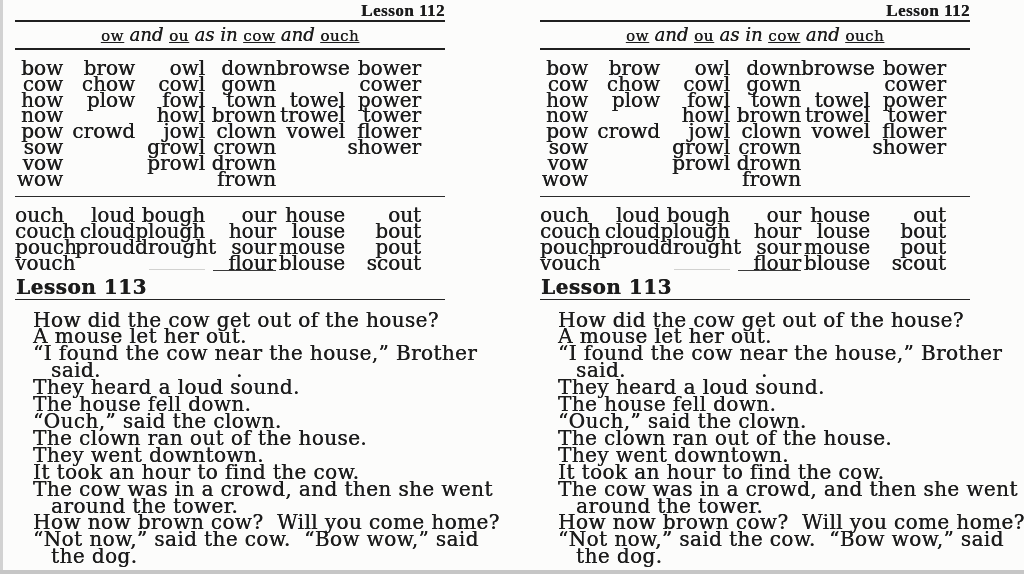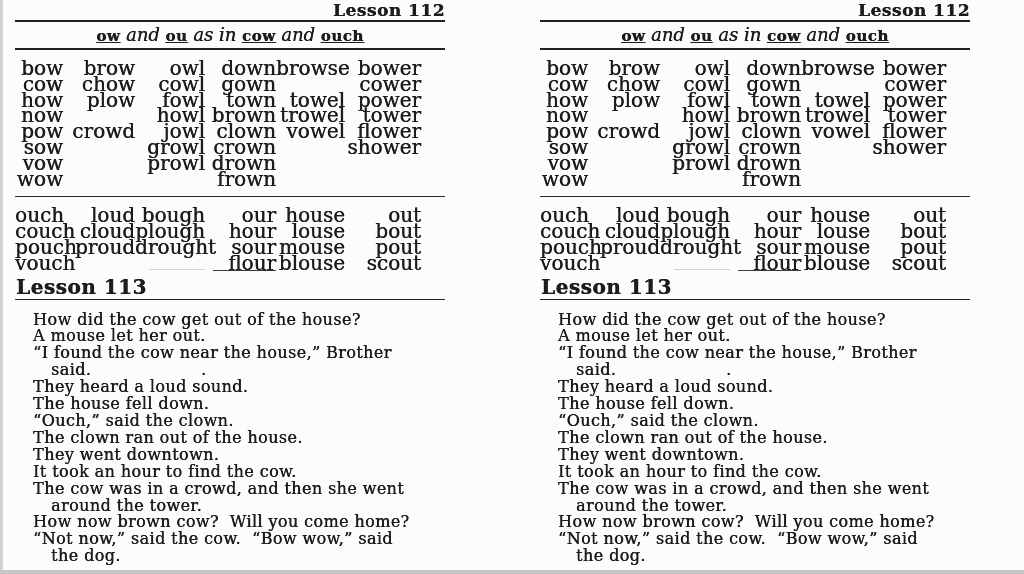--- a/index.html
+++ b/index.html
@@ -28,32 +28,33 @@
   #panel-right { left: 540px; }
 
   .lesson-title {
     font-weight: bold;
     font-size: 17px;
     line-height: 19px;
     padding-top: 1px;
     text-align: right;
     letter-spacing: 0.5px;
     margin: 0;
+    font-family: Liberation Serif, serif;
   }
   .rule { border: none; border-top: 2px solid #202020; margin: 0; }
   .rule-mid { border: none; border-top: 1.5px solid #2a2a2a; margin: 9px 0 0 0; }
 
   .subtitle {
     text-align: center;
     font-size: 15px;
     line-height: 21px;
     padding: 2px 0 1px 0;
     white-space: pre;
   }
-  .subtitle .key { font-weight: bold; text-decoration: underline; letter-spacing: 0.5px; }
+  .subtitle .key { font-weight: normal; text-decoration: underline; letter-spacing: 0.5px; }
   .subtitle .conn { font-style: italic; font-size: 18px; }
 
   .word-table {
     border-collapse: collapse;
     table-layout: fixed;
     width: 406px;
     margin: 11px 0 0 0;
     font-size: 20px;
   }
   .word-table td {
@@ -79,21 +80,21 @@
 
   .lesson113-title {
     font-weight: bold;
     font-size: 20px;
     line-height: 16px;
     letter-spacing: 0.5px;
     border-bottom: 1.5px solid #242424;
     padding: 0 0 4px 1px;
     margin: 7px 0 0 0;
   }
-  .passage { margin-top: 12px; font-size: 16px; }
+  .passage { margin-top: 12px; font-size: 20px; }
   .passage-line {
     white-space: pre;
     line-height: 16.9px;
     padding-left: 18px;
     letter-spacing: 0.4px;
   }
   .passage-line.cont { padding-left: 36px; }
 </style>
 </head>
 <body>

